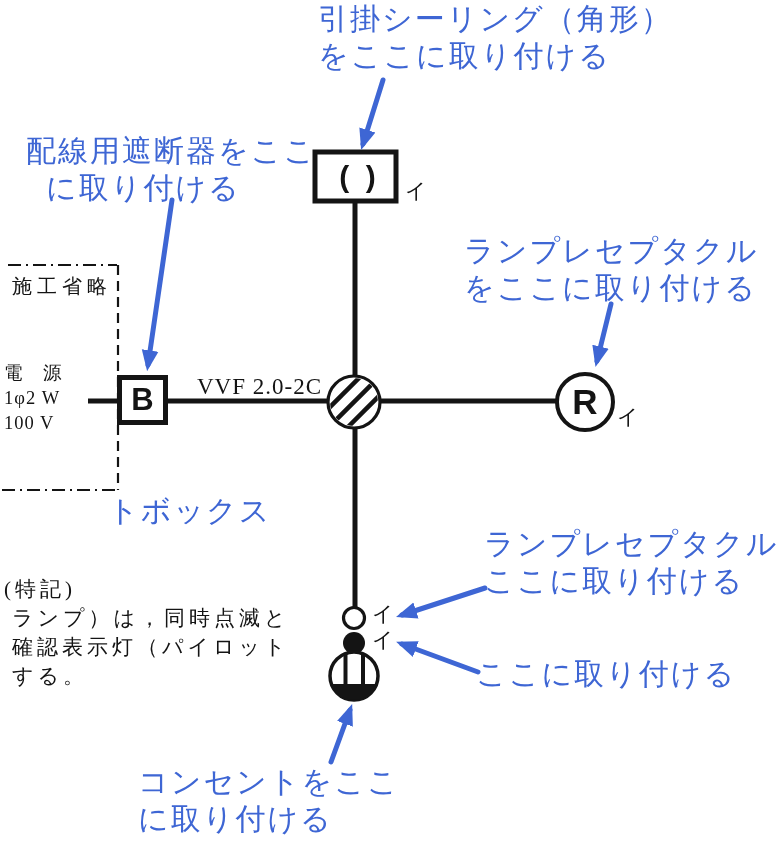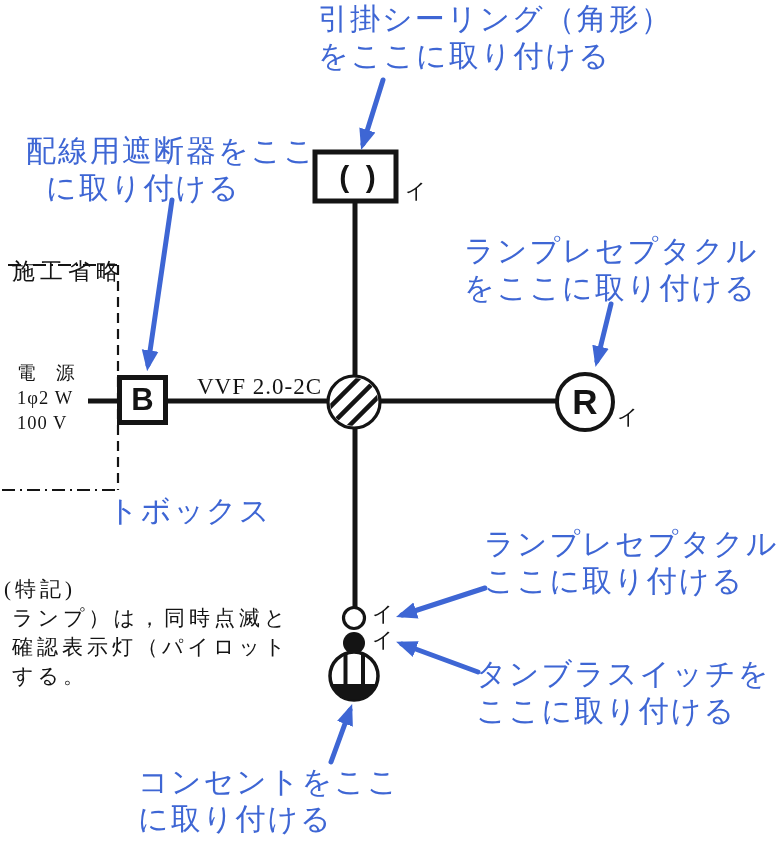--- a/index.html
+++ b/index.html
@@ -16,22 +16,22 @@
   #ann-breaker .l2{margin-left:20px;}
   #ann-receptacle{left:464px;top:224px;margin-top:8px;}
   #ann-jointbox{left:108px;top:492px;}
   #ann-jointbox .l2{}
   #ann-pilot{left:484px;top:525px;}
   #ann-tumbler{left:476px;top:655px;}
   #ann-outlet{left:138px;top:763px;}
 
   
   .ser{position:absolute;color:#141414;font-family:"Liberation Serif",serif;white-space:nowrap;}
-  #lbl-seko{left:12px;top:256px;font-size:23px;letter-spacing:5px;}
-  #lbl-power{left:4px;top:361px;font-size:18.5px;line-height:25px;letter-spacing:1px;margin-left:13px;}
+  #lbl-seko{left:12px;top:273px;font-size:20px;letter-spacing:5px;}
+  #lbl-power{left:4px;top:361px;font-size:18.5px;line-height:25px;letter-spacing:1px;}
   #lbl-power span{display:block;}
   #lbl-cable{left:197px;top:374px;font-size:23px;letter-spacing:1px;}
   #note{left:4px;top:575px;font-size:21px;line-height:29px;letter-spacing:4px;}
   #note span{display:block;}
   #note .indent{margin-left:8px;}
 
   
   .sym{position:absolute;display:flex;align-items:center;justify-content:center;
        color:#141414;font-family:"Liberation Sans",sans-serif;}
   #sym-ceiling-glyph{left:315px;top:152px;width:81px;height:49px;
@@ -120,21 +120,20 @@
     <span class="l2">をここに取り付ける</span>
   </div>
   <div class="ann" id="ann-jointbox">
     <span class="l2">トボックス</span>
   </div>
   <div class="ann" id="ann-pilot">
     <span class="l1">ランプレセプタクル</span>
     <span class="l2">ここに取り付ける</span>
   </div>
   <div class="ann" id="ann-tumbler">
-    <span class="l1">タンブラスイッチを</span>
     <span class="l2">ここに取り付ける</span>
   </div>
   <div class="ann" id="ann-outlet">
     <span class="l1">コンセントをここ</span>
     <span class="l2">に取り付ける</span>
   </div>
 
   <div class="ser" id="lbl-seko">施工省略</div>
   <div class="ser" id="lbl-power">
     <span>電　源</span>

